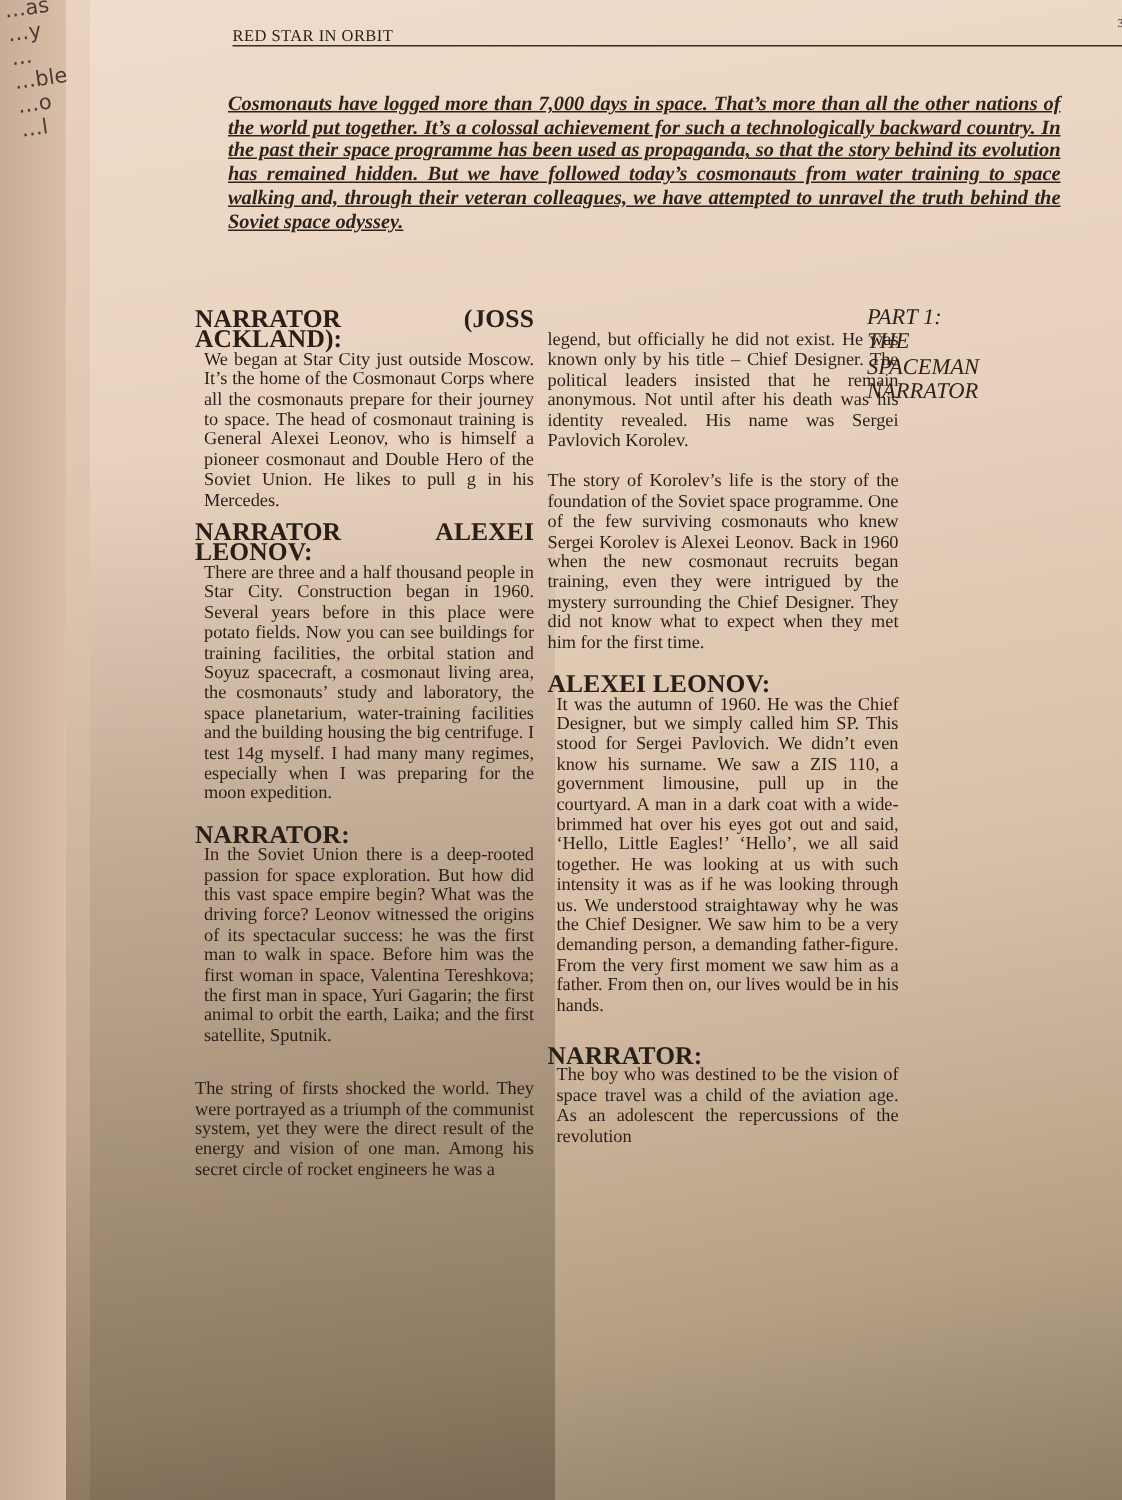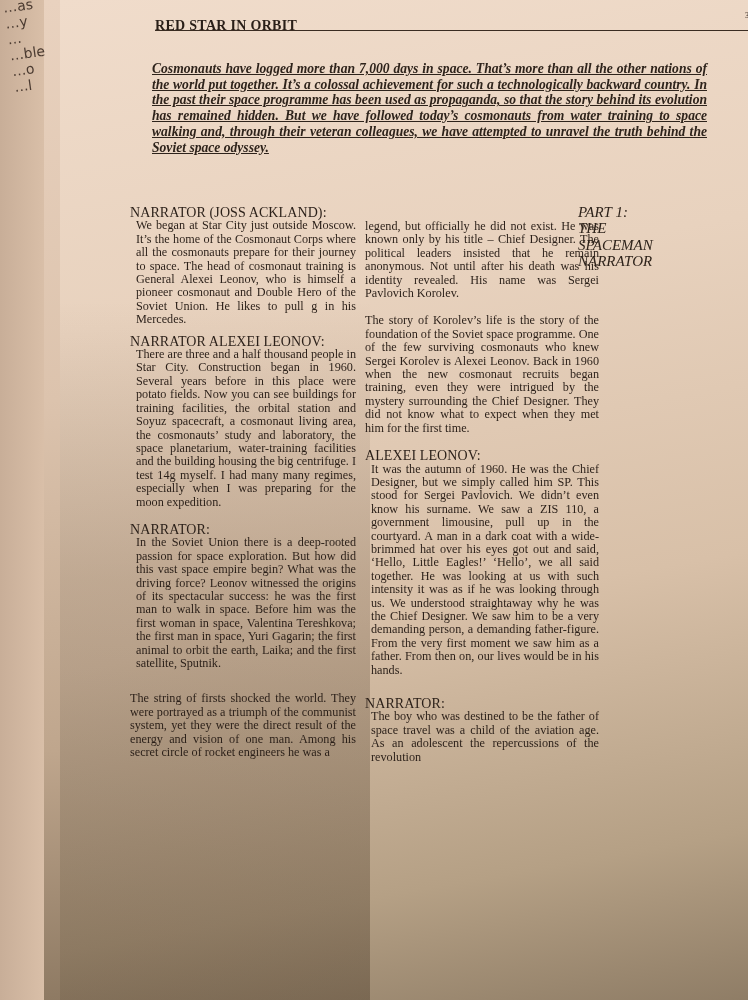--- a/index.html
+++ b/index.html
@@ -23,38 +23,38 @@
   }
   .shadow {
     position:absolute; left:0; top:300px; width:310px; height:700px;
     background: linear-gradient(180deg, rgba(0,0,0,0) 0%, rgba(60,40,20,0.18) 40%, rgba(40,25,10,0.3) 100%);
     pointer-events:none;
   }
   .header {
     position:absolute; left:95px; top:18px; width:600px; height:14px;
   }
   .header-title {
-    position:absolute; left:0; top:0; font-size:14px; font-weight:bold; letter-spacing:0.3px;
+    position:absolute; left:0; top:0; font-size:11px; font-weight:normal; letter-spacing:0.3px;
   }
   .header-page {
     position:absolute; right:6px; top:-7px; font-size:8px;
   }
   .header-rule {
     position:absolute; left:0; top:12px; width:596px; height:1px; background:#3a2c22;
   }
   .intro {
     position:absolute; left:92px; top:61px; width:555px;
     font-style:italic; font-weight:bold; font-size:13.6px; line-height:15.7px;
     text-align:justify; color:#2e231b;text-decoration:underline;
   }
   .col {
     position:absolute; font-size:12.2px; line-height:13.4px; text-align:justify;
   }
   .col p { margin:0 0 0 0; }
-  .speaker { font-weight:normal; font-size:14px; margin:0; letter-spacing:0.1px; }
+  .speaker { font-weight:bold; font-size:17px; margin:0; letter-spacing:0.1px; }
   .indent { padding-left:6px; }
   .col1 { left:70px; top:206px; width:226px; }
   .col2 { left:305px; top:220px; width:234px; }
   .sidehead {
     position:absolute; left:518px; top:204px; width:140px;
     font-style:italic; font-size:15px; line-height:16.3px; color:#2e231b;
   }
   .gap { height:14px; }
   .gap-sm { height:8px; }
 </style>
@@ -98,21 +98,21 @@
 
   <div class="col col2">
     <p>legend, but officially he did not exist. He was known only by his title – Chief Designer. The political leaders insisted that he remain anonymous. Not until after his death was his identity revealed. His name was Sergei Pavlovich Korolev.</p>
     <div class="gap"></div>
     <p>The story of Korolev’s life is the story of the foundation of the Soviet space programme. One of the few surviving cosmonauts who knew Sergei Korolev is Alexei Leonov. Back in 1960 when the new cosmonaut recruits began training, even they were intrigued by the mystery surrounding the Chief Designer. They did not know what to expect when they met him for the first time.</p>
     <div class="gap"></div>
     <p class="speaker">ALEXEI LEONOV:</p>
     <p class="indent">It was the autumn of 1960. He was the Chief Designer, but we simply called him SP. This stood for Sergei Pavlovich. We didn’t even know his surname. We saw a ZIS 110, a government limousine, pull up in the courtyard. A man in a dark coat with a wide-brimmed hat over his eyes got out and said, ‘Hello, Little Eagles!’ ‘Hello’, we all said together. He was looking at us with such intensity it was as if he was looking through us. We understood straightaway why he was the Chief Designer. We saw him to be a very demanding person, a demanding father-figure. From the very first moment we saw him as a father. From then on, our lives would be in his hands.</p>
     <div class="gap" style="height:20px"></div>
     <p class="speaker">NARRATOR:</p>
-    <p class="indent">The boy who was destined to be the father of space travel was a child of the aviation age. As an adolescent the repercussions of the revolution</p>
+    <p class="indent">The boy who was destined to be the vision of space travel was a child of the aviation age. As an adolescent the repercussions of the revolution</p>
   </div>
 
   <div class="sidehead">
     <div>PART 1:</div>
     <div>THE</div>
     <div>SPACEMAN</div>
     <div>NARRATOR</div>
   </div>
 </div>
 

